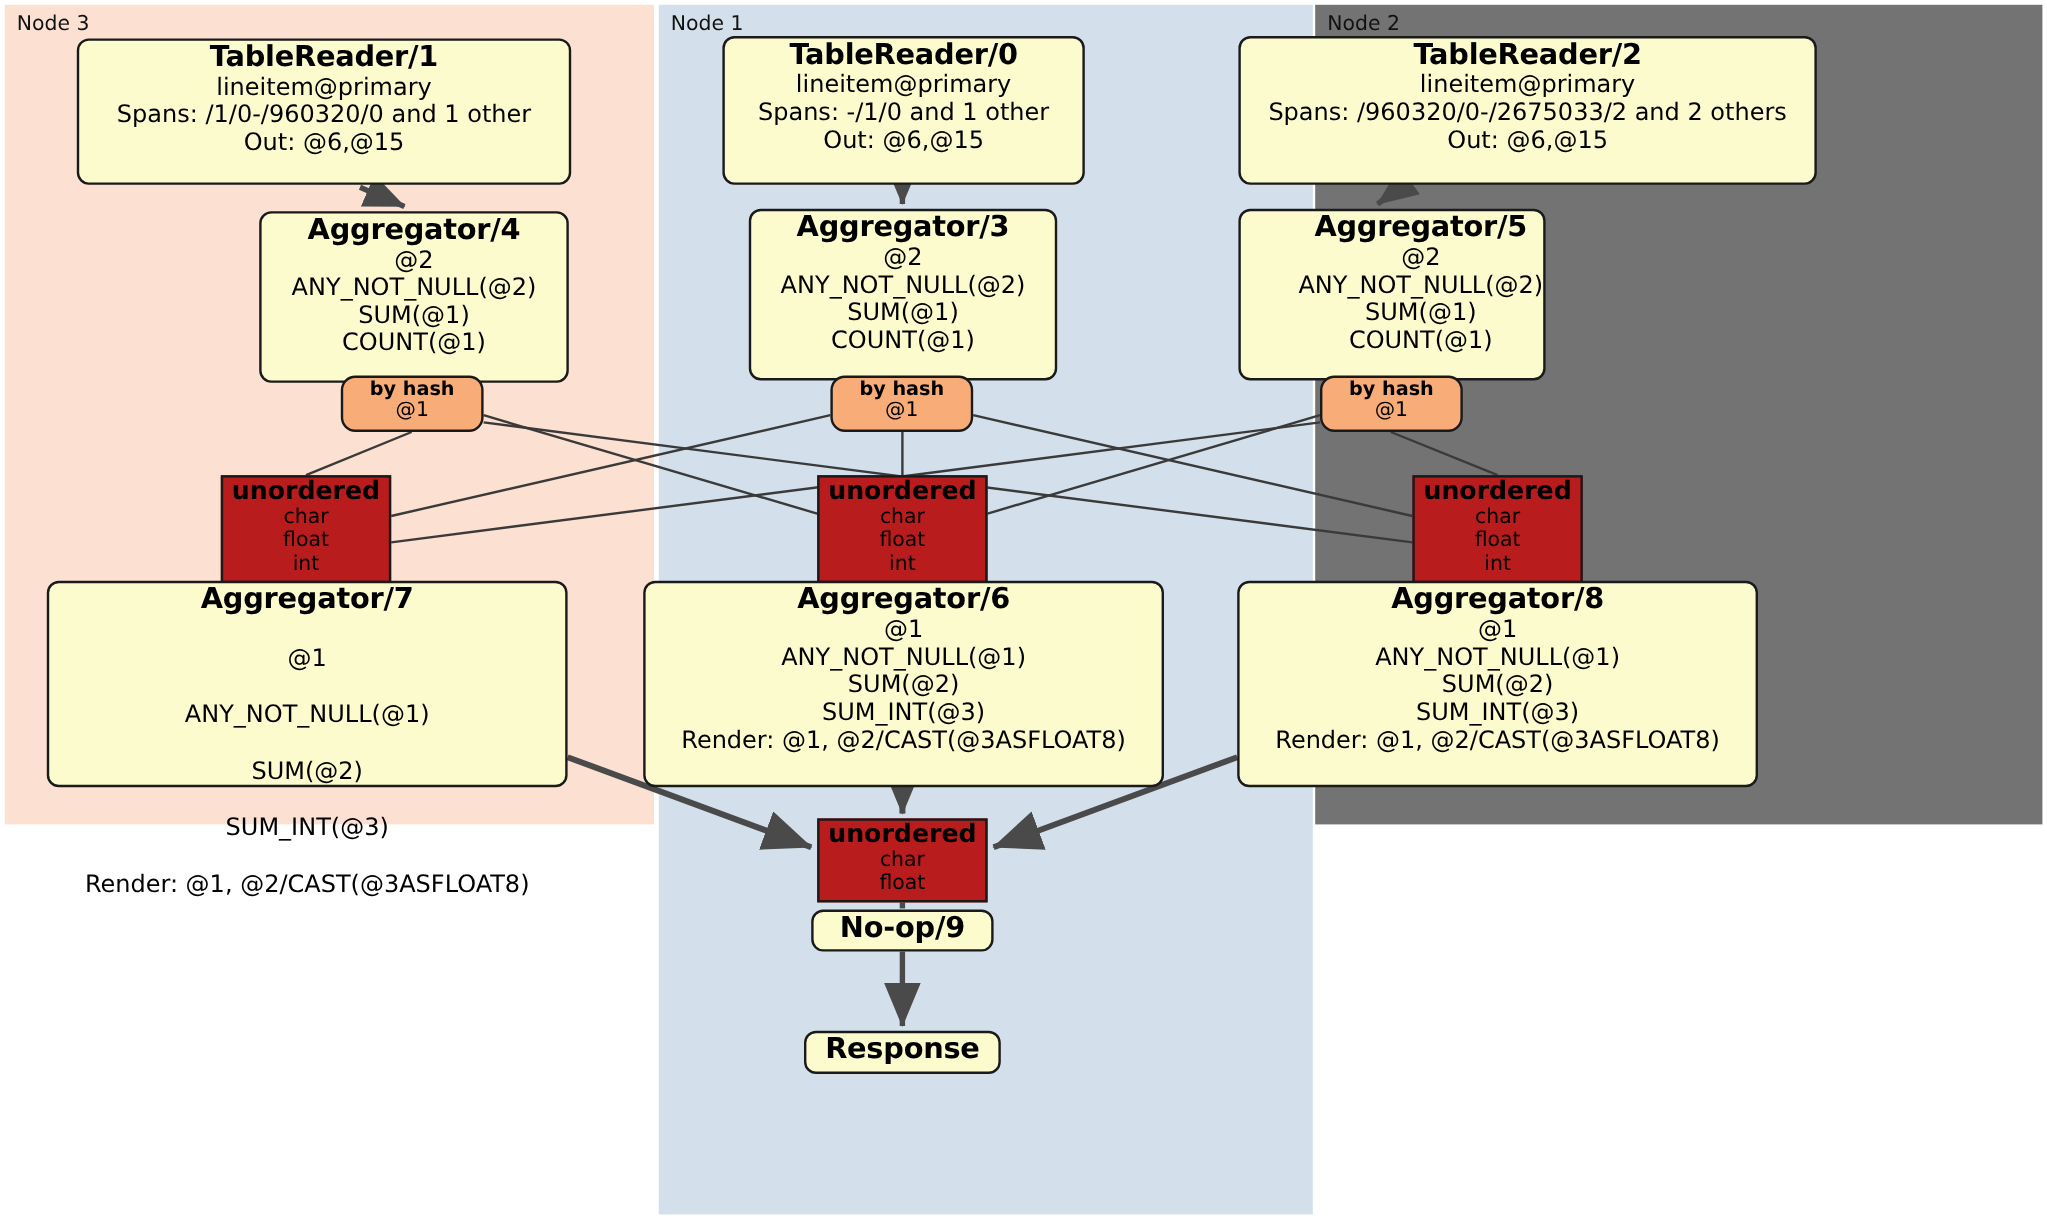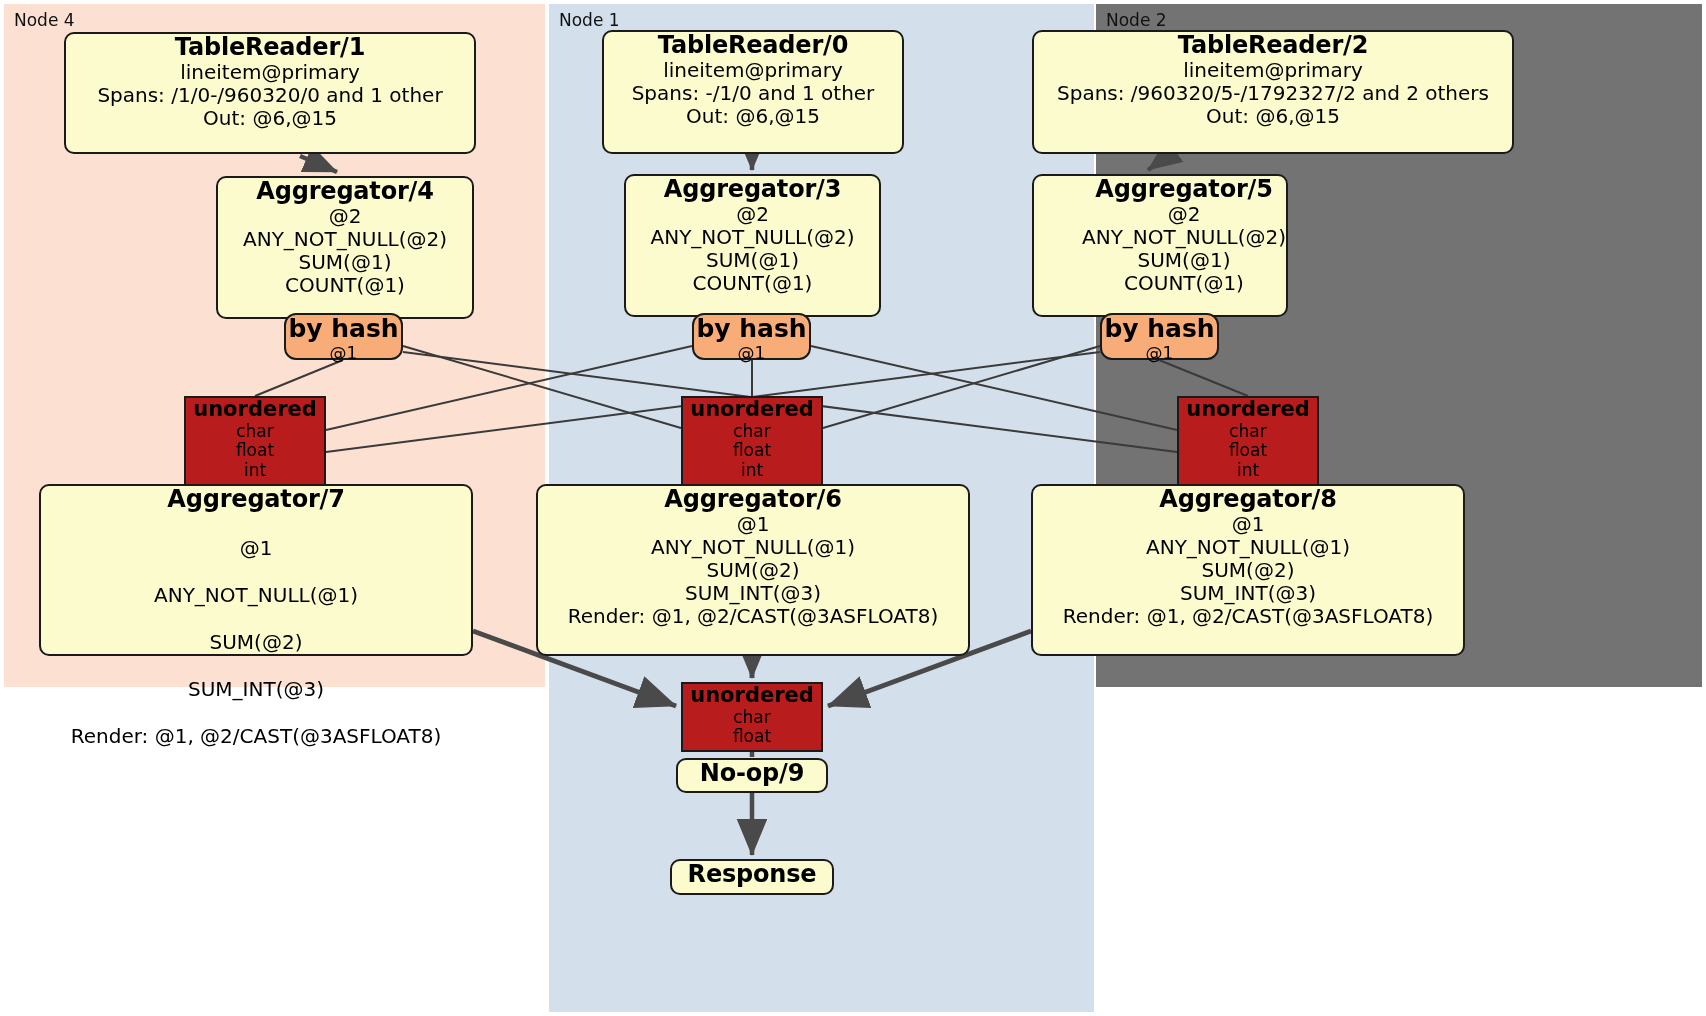--- a/index.html
+++ b/index.html
@@ -25,21 +25,21 @@
         border:2px solid #1a1a1a;
         display:flex;flex-direction:column;justify-content:flex-start;align-items:center;
         line-height:1.14;}
   .proc{background:#FBFBCD;border-radius:10px;}
   .router{background:#F8AD79;border-radius:12px;}
   .recv{background:#b91c1c;border-radius:0;}
 
   .ttl{font-weight:bold;font-size:24px;color:#000;letter-spacing:-0.2px;}
   .ln{font-size:20px;color:#000;}
   .ln-sm{font-size:17px;color:#000;}
-  .ttl-sm{font-weight:bold;font-size:25px;color:#000;}
+  .ttl-sm{font-weight:bold;font-size:16px;color:#000;}
   .ttl-md{font-weight:bold;font-size:21px;color:#000;}
 
   
   #tr1{left:64px;  top:32px;  width:412px; height:122px;}
   #tr0{left:602px; top:30px;  width:302px; height:124px;}
   #tr2{left:1032px;top:30px;  width:482px; height:124px;}
 
   
   #agg4{left:216px; top:176px; width:258px; height:143px;}
   #agg3{left:624px; top:174px; width:257px; height:143px;}
@@ -64,21 +64,21 @@
   #unF{left:681px; top:682px; width:142px; height:70px;}
   #noop{left:676px;top:758px; width:152px; height:35px;}
   #resp{left:670px;top:859px; width:164px; height:36px;}
 </style>
 </head>
 <body>
 
 <div id="stage">
 
   <div class="region" id="region-node3">
-    <span class="region-label">Node 4</span>
+    <span class="region-label">Node 3</span>
   </div>
   <div class="region" id="region-node1">
     <span class="region-label">Node 1</span>
   </div>
   <div class="region" id="region-node2">
     <span class="region-label">Node 2</span>
   </div>
 
   <svg id="edges" viewBox="0 0 1706 1016">
     <defs>
@@ -136,21 +136,21 @@
   <div class="node proc" id="tr0">
     <div class="ttl">TableReader/0</div>
     <div class="ln">lineitem@primary</div>
     <div class="ln">Spans: -/1/0 and 1 other</div>
     <div class="ln">Out: @6,@15</div>
   </div>
 
   <div class="node proc" id="tr2">
     <div class="ttl">TableReader/2</div>
     <div class="ln">lineitem@primary</div>
-    <div class="ln">Spans: /960320/5-/1792327/2 and 2 others</div>
+    <div class="ln">Spans: /960320/0-/2675033/2 and 2 others</div>
     <div class="ln">Out: @6,@15</div>
   </div>
 
   <div class="node proc" id="agg4">
     <div class="ttl">Aggregator/4</div>
     <div class="ln">@2</div>
     <div class="ln">ANY_NOT_NULL(@2)</div>
     <div class="ln">SUM(@1)</div>
     <div class="ln">COUNT(@1)</div>
   </div>

